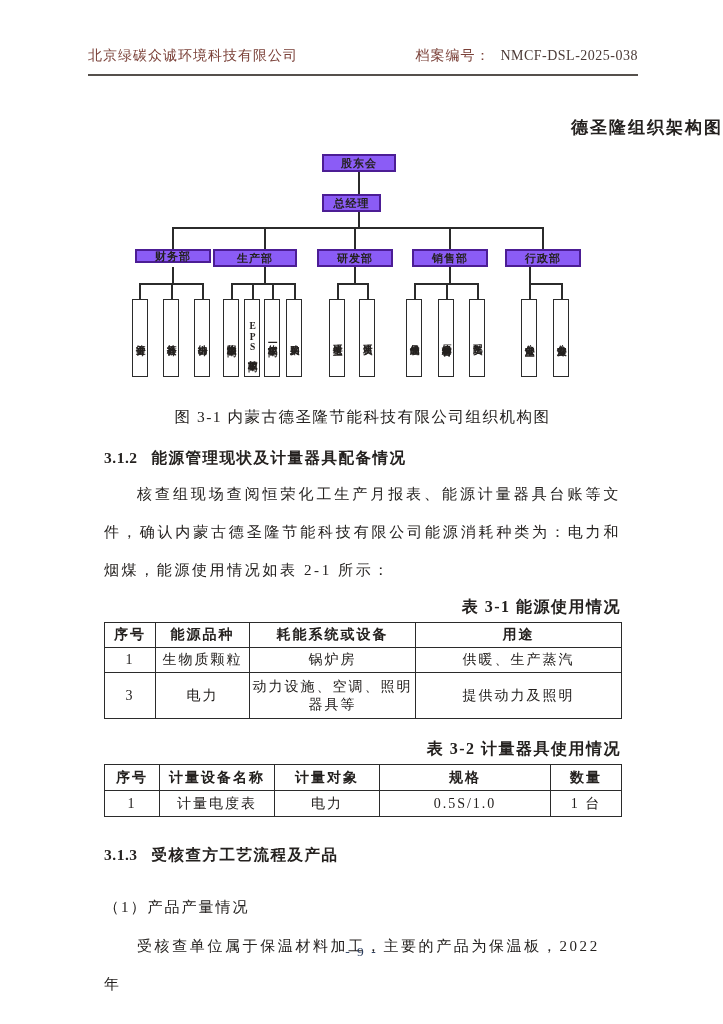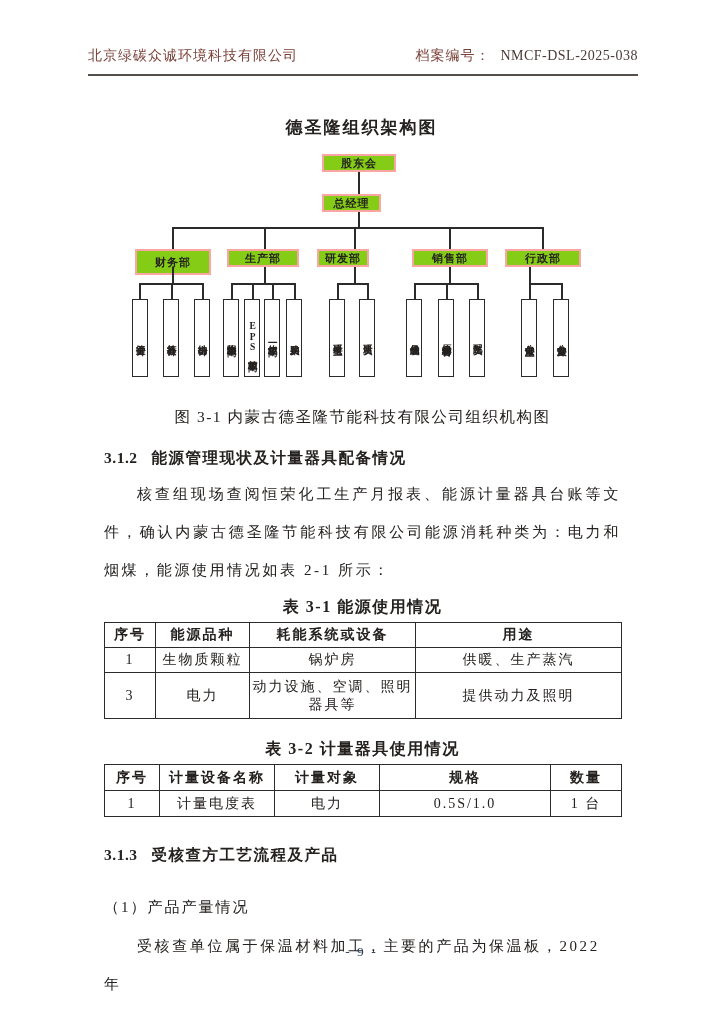--- a/index.html
+++ b/index.html
@@ -22,30 +22,30 @@
     align-items: baseline;
     font-size: 14px;
     letter-spacing: 1px;
   }
   .header .company { color: #7a4038; }
   .header .file-no { color: #7a4038; text-align: center; }
   .header .file-no .num { color: #4b3a36; margin-left: 10px; letter-spacing: 0.5px; }
   
   .chart-title {
     margin-top: 40px;
-    text-align: center;
+    text-align: right;
     font-size: 17px;
     font-weight: bold;
     letter-spacing: 2px;
   }
   .org-chart { position: relative; height: 232px; margin-top: 10px; }
   .ob {
     position: absolute;
-    border: 2px solid #fca5a5;
-    background: #84cc16;
+    border: 2px solid #4c1d95;
+    background: #8b5cf6;
     display: flex;
     align-items: center;
     justify-content: center;
     font-size: 11px;
     font-weight: bold;
     letter-spacing: 1px;
   }
   .vb {
     position: absolute;
     border: 1.5px solid #2b2b2b;
@@ -79,21 +79,21 @@
     margin-top: 6px;
     font-size: 15px;
     line-height: 38px;
     letter-spacing: 2.6px;
     text-indent: 33px;
     text-align: justify;
   }
   .subsection { margin-top: 32px; font-size: 15px; letter-spacing: 2px; }
   .para-last { margin-top: 10px; font-size: 15px; line-height: 38px; letter-spacing: 2.6px; text-indent: 33px; }
   
-  .tbl-caption { margin-top: 20px; text-align: center; font-size: 16px; font-weight: bold; letter-spacing: 1.5px; }
+  .tbl-caption { margin-top: 20px; text-align: right; font-size: 16px; font-weight: bold; letter-spacing: 1.5px; }
   table { border-collapse: collapse; table-layout: fixed; width: 517px; margin-top: 4px; }
   th, td {
     border: 1.5px solid #2b2b2b;
     text-align: center;
     vertical-align: middle;
     font-size: 14px;
     letter-spacing: 2px;
     padding: 1px 0;
   }
   th { font-weight: bold; }
@@ -131,23 +131,23 @@
   <div class="ln" style="left:358px;top:63px;width:2px;height:15px"></div>
 
   <div class="ln" style="left:172px;top:78px;width:372px;height:2px"></div>
 
   <div class="ln" style="left:172px;top:80px;width:2px;height:20px"></div>
   <div class="ln" style="left:264px;top:80px;width:2px;height:20px"></div>
   <div class="ln" style="left:354px;top:80px;width:2px;height:20px"></div>
   <div class="ln" style="left:449px;top:80px;width:2px;height:20px"></div>
   <div class="ln" style="left:542px;top:80px;width:2px;height:20px"></div>
 
-  <div class="ob" style="left:135px;top:100px;width:76px;height:26px">财务部</div>
-  <div class="ob" style="left:227px;top:100px;width:72px;height:18px">生产部</div>
-  <div class="ob" style="left:317px;top:100px;width:52px;height:18px">研发部</div>
+  <div class="ob" style="left:135px;top:100px;width:76px;height:14px">财务部</div>
+  <div class="ob" style="left:213px;top:100px;width:84px;height:18px">生产部</div>
+  <div class="ob" style="left:317px;top:100px;width:76px;height:18px">研发部</div>
   <div class="ob" style="left:412px;top:100px;width:76px;height:18px">销售部</div>
   <div class="ob" style="left:505px;top:100px;width:76px;height:18px">行政部</div>
 
   <div class="ln" style="left:172px;top:118px;width:2px;height:16px"></div>
   <div class="ln" style="left:264px;top:118px;width:2px;height:16px"></div>
   <div class="ln" style="left:354px;top:118px;width:2px;height:16px"></div>
   <div class="ln" style="left:449px;top:118px;width:2px;height:16px"></div>
   <div class="ln" style="left:529px;top:118px;width:2px;height:16px"></div>
 
   <div class="ln" style="left:139px;top:134px;width:65px;height:2px"></div>

